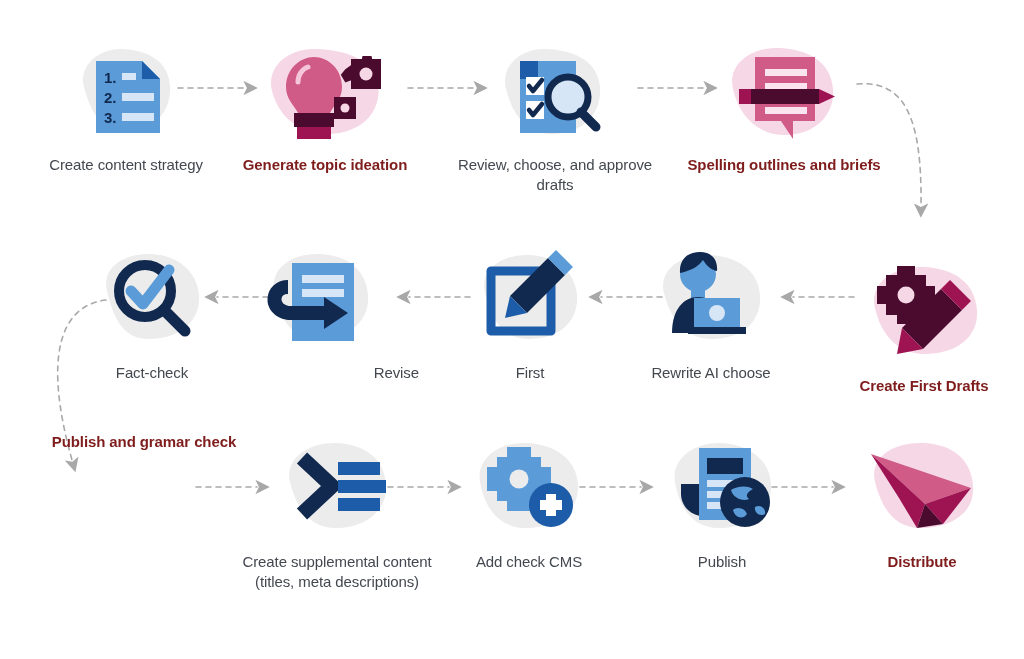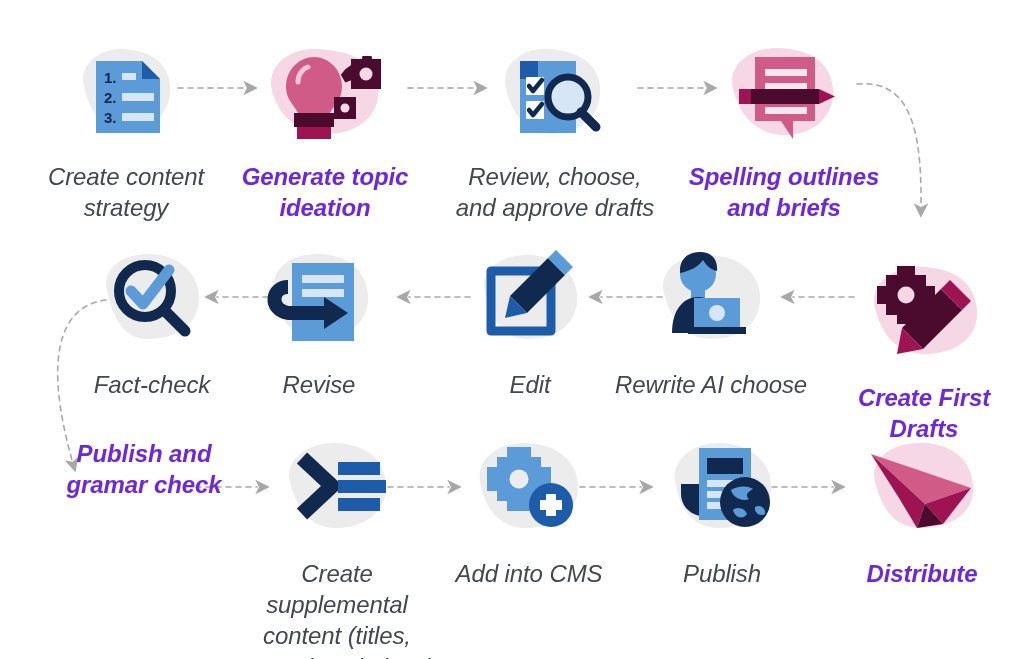--- a/index.html
+++ b/index.html
@@ -37,32 +37,31 @@
     width: 200px;
     height: 120px;
   }
   .node .art svg {
     position: absolute;
     left: 50%;
     top: 0;
     transform: translateX(-50%);
   }
   .label {
-    margin-top: 6px;
-    font-size: 24px;
+    margin-top: 0;
+    font-size: 15px;
     line-height: 1.3;
     letter-spacing: -0.1px;
-    font-style: italic;
   }
   .label.dark {
     color: #43484f;
     font-weight: 400;
   }
   .label.pink {
-    color: #6d28d9;
+    color: #7f1d1d;
     font-weight: 700;
   }
 </style>
 </head>
 <body>
 
 <div id="canvas">
 
   <svg class="connectors" viewBox="0 0 1024 659">
     <defs>
@@ -205,24 +204,24 @@
   <div class="node" style="left:430px; top:243px;">
     <div class="art">
       <svg width="150" height="115" viewBox="0 0 150 115">
         <path d="M30,50 C24,26 48,11 74,12 C100,13 120,28 122,52 C124,80 102,96 74,96 C46,96 36,74 30,50 Z" fill="#ececec"></path>
         <path d="M96,36 L96,88 L36,88 L36,28 L84,28" stroke="#1c5ca8" stroke-width="9" fill="none" stroke-linecap="round" stroke-linejoin="round"></path>
         <path d="M93,15 L110,32 L72,70 L55,53 Z" fill="#12294f"></path>
         <path d="M93,15 L110,32 L118,24 L101,7 Z" fill="#5b9bd8"></path>
         <path d="M55,53 L72,70 L50,75 Z" fill="#1c5ca8"></path>
       </svg>
     </div>
-    <div class="label dark">Edit</div>
-  </div>
-
-  <div class="node" style="left:219px; top:243px;">
+    <div class="label dark">First</div>
+  </div>
+
+  <div class="node" style="left:219px; top:243px;text-align:right;">
     <div class="art">
       <svg width="150" height="115" viewBox="0 0 150 115">
         <path d="M30,48 C26,24 50,10 76,11 C102,12 122,26 124,52 C126,80 102,96 74,96 C46,96 34,72 30,48 Z" fill="#ececec"></path>
         <rect x="48" y="20" width="62" height="78" fill="#5b9bd8"></rect>
         <rect x="58" y="32" width="42" height="8" fill="#d6e6f7"></rect>
         <rect x="58" y="46" width="42" height="8" fill="#d6e6f7"></rect>
         <path d="M44,44 C28,44 24,66 44,70 L86,70" stroke="#12294f" stroke-width="14" fill="none" stroke-linecap="butt" stroke-linejoin="round"></path>
         <path d="M80,54 L104,70 L80,86 Z" fill="#12294f"></path>
       </svg>
     </div>
@@ -267,21 +266,21 @@
           <rect x="53" y="15" width="24" height="64"></rect>
           <rect x="33" y="35" width="64" height="24"></rect>
           <circle cx="65" cy="47" r="24"></circle>
           <circle cx="65" cy="47" r="9.5" fill="#ececec"></circle>
         </g>
         <circle cx="97" cy="73" r="22" fill="#1c5ca8"></circle>
         <rect x="92" y="62" width="10" height="22" fill="#ffffff"></rect>
         <rect x="86" y="68" width="22" height="10" fill="#ffffff"></rect>
       </svg>
     </div>
-    <div class="label dark">Add into CMS</div>
+    <div class="label dark">Add check CMS</div>
   </div>
 
   <div class="node" style="left:622px; top:432px;">
     <div class="art">
       <svg width="150" height="115" viewBox="0 0 150 115">
         <path d="M28,50 C24,26 48,10 74,11 C100,12 122,26 124,52 C126,80 100,96 72,96 C44,96 32,74 28,50 Z" fill="#ececec"></path>
         <path d="M34,52 L56,52 L56,84 C44,84 34,74 34,62 Z" fill="#12294f"></path>
         <rect x="52" y="16" width="52" height="72" fill="#5b9bd8"></rect>
         <rect x="60" y="26" width="36" height="16" fill="#12294f"></rect>
         <rect x="60" y="48" width="36" height="7" fill="#d6e6f7"></rect>

